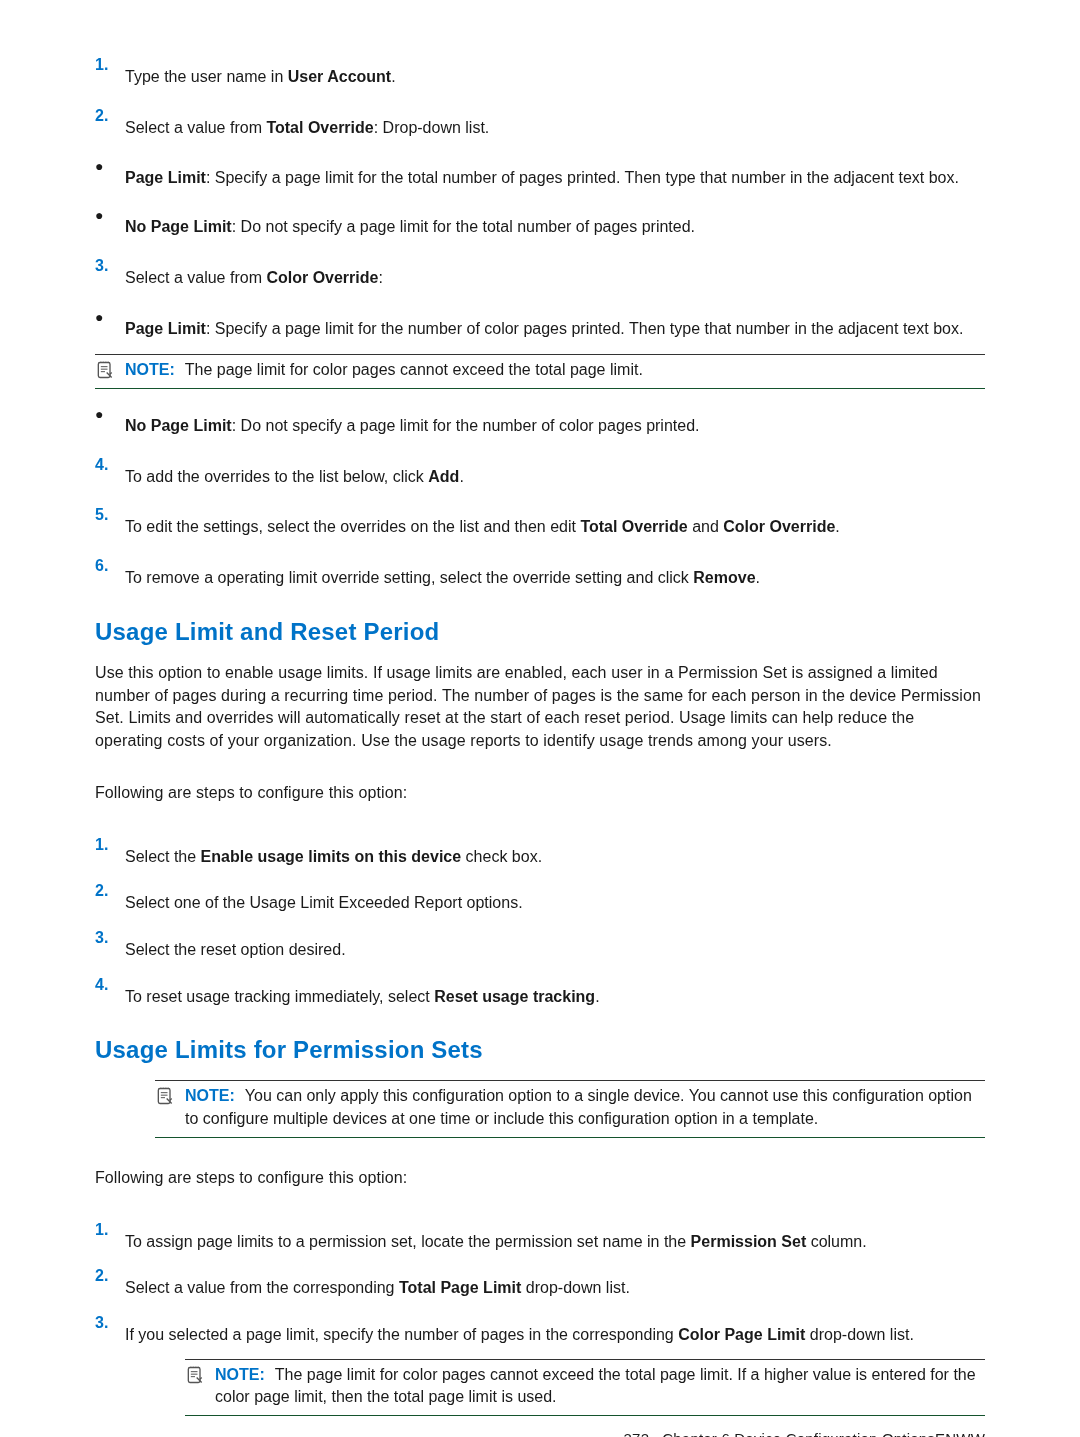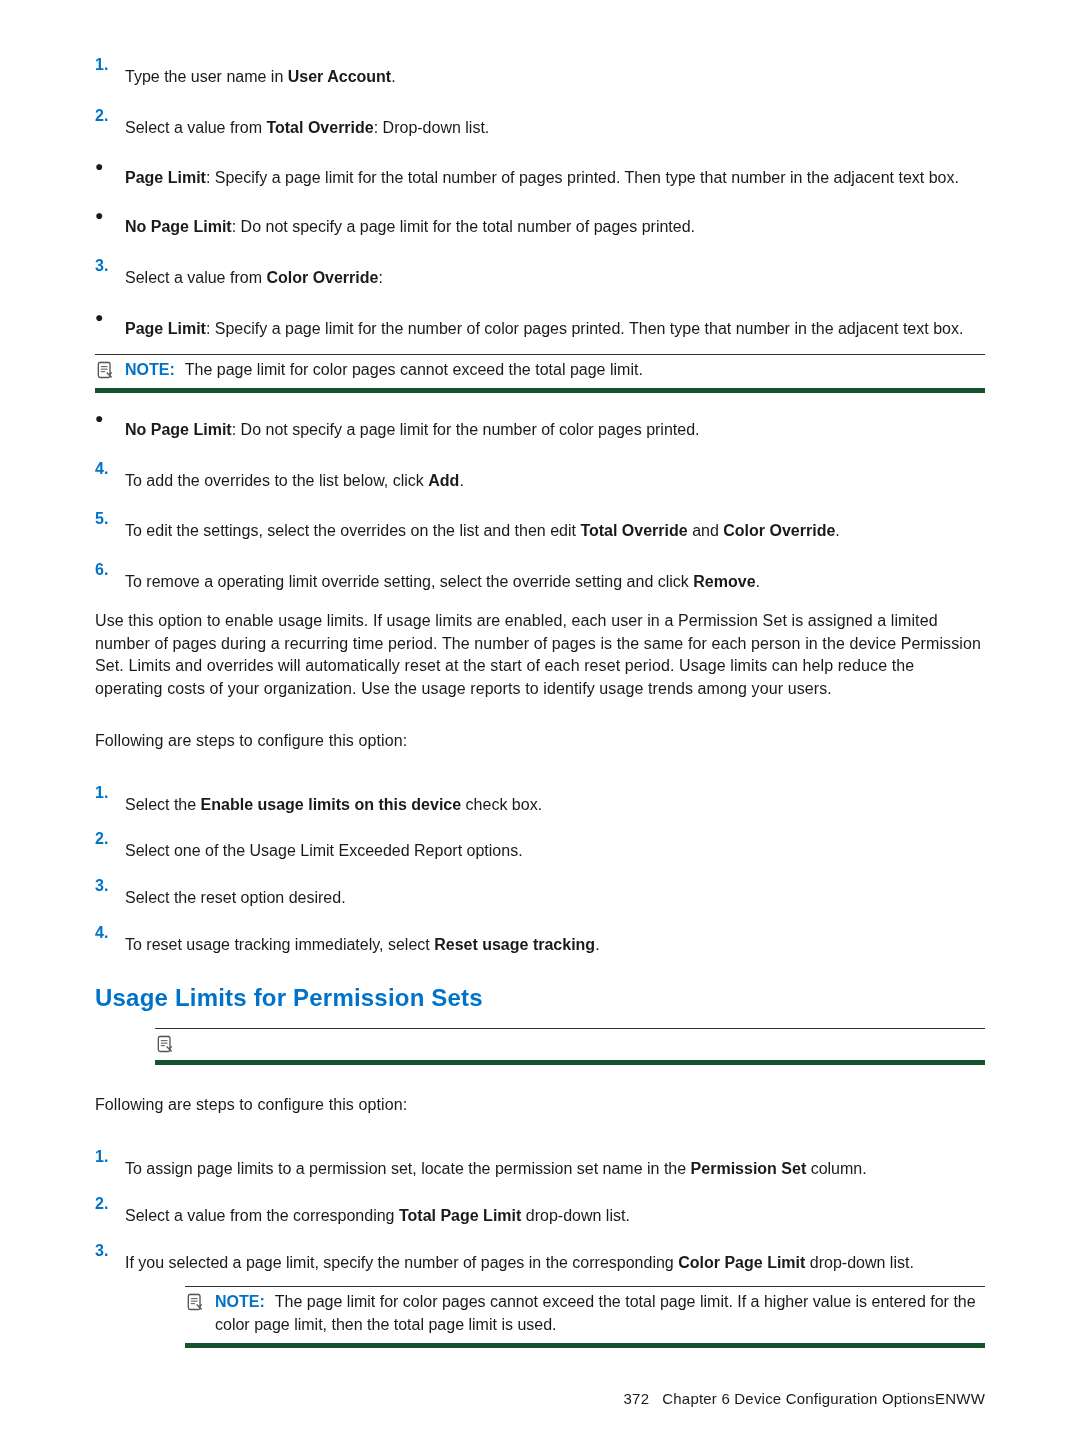--- a/index.html
+++ b/index.html
@@ -81,21 +81,21 @@
   .bullet {
     min-width: 30px;
     flex: 0 0 30px;
     font-size: 14px;
     line-height: 22px;
   }
   .li-body { flex: 1; margin-top: 12px; }
   .bold { font-weight: 700; }
   .note-box {
     border-top: 1px solid #333;
-    border-bottom: 5px solid #14532d;
+    border-bottom: 1px solid #14532d;
     padding: 4px 0 6px 0;
     margin: 12px 0 14px 0;
     display: flex;
     align-items: flex-start;
     gap: 10px;
     font-size: 16px;
     line-height: 1.42;
   }
   .note-icon {
     width: 20px;
@@ -199,20 +199,21 @@
         </span>
       </li>
       <li>
         <span class="num-marker">6.</span>
         <span class="li-body">
           <span>To remove a operating limit override setting, select the override setting and click </span><span class="bold">Remove</span><span>.</span>
         </span>
       </li>
     </ol>
 
+    <h2 class="section">Usage Limit and Reset Period</h2>
     <p class="body-text indent-1 para">Use this option to enable usage limits. If usage limits are enabled, each user in a Permission Set is assigned a limited number of pages during a recurring time period. The number of pages is the same for each person in the device Permission Set. Limits and overrides will automatically reset at the start of each reset period. Usage limits can help reduce the operating costs of your organization. Use the usage reports to identify usage trends among your users.</p>
     <p class="body-text indent-1 para-narrow">Following are steps to configure this option:</p>
 
     <ol class="num-list compact indent-1">
       <li>
         <span class="num-marker">1.</span>
         <span class="li-body">
           <span>Select the </span><span class="bold">Enable usage limits on this device</span><span> check box.</span>
         </span>
       </li>
@@ -234,20 +235,23 @@
 
     <h2 class="section">Usage Limits for Permission Sets</h2>
 
     <div class="note-box indent-1" style="margin-left:60px;">
       <svg class="note-icon" viewBox="0 0 24 24">
         <rect x="4" y="3" width="14" height="18" rx="2" fill="none" stroke="#555" stroke-width="1.6"></rect>
         <path d="M7 3 v-1 M10 3 v-1 M13 3 v-1 M16 3 v-1" stroke="#555" stroke-width="1.3"></path>
         <path d="M14 15 l6 6 M20 15 l-2 2" stroke="#555" stroke-width="1.6" fill="none"></path>
         <path d="M7 8 h8 M7 11 h8 M7 14 h5" stroke="#555" stroke-width="1.2"></path>
       </svg>
+      <span class="note-body">
+        <span class="note-label">NOTE:</span><span>You can only apply this configuration option to a single device. You cannot use this configuration option to configure multiple devices at one time or include this configuration option in a template.</span>
+      </span>
     </div>
 
     <p class="body-text indent-1 para-narrow">Following are steps to configure this option:</p>
 
     <ol class="num-list compact indent-1">
       <li>
         <span class="num-marker">1.</span>
         <span class="li-body">
           <span>To assign page limits to a permission set, locate the permission set name in the </span><span class="bold">Permission Set</span><span> column.</span>
         </span>

